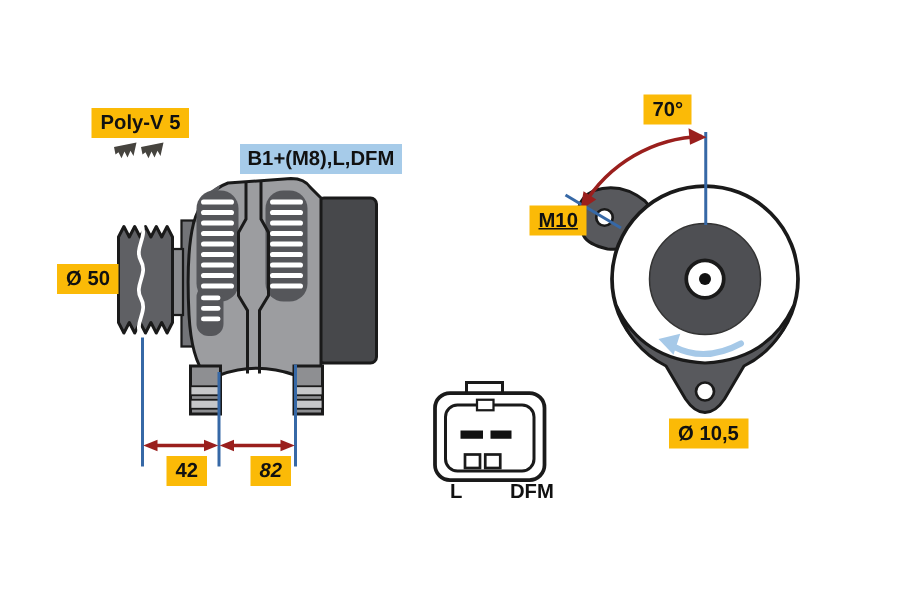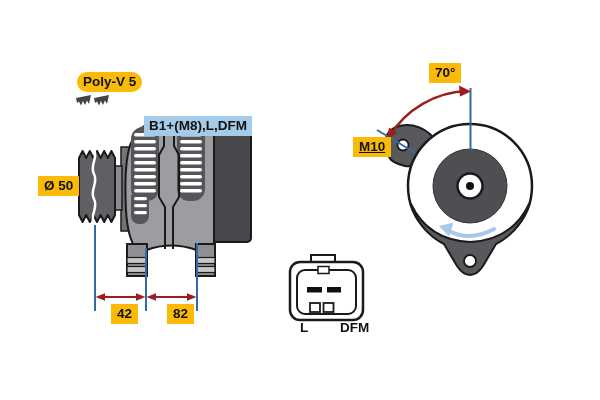--- a/index.html
+++ b/index.html
@@ -144,22 +144,23 @@
       <rect x="310" y="303" width="10" height="9" fill="#ffffff" stroke="#1a1a1a" stroke-width="1.8"></rect>
       <rect x="323.5" y="303" width="10" height="9" fill="#ffffff" stroke="#1a1a1a" stroke-width="1.8"></rect>
     </g>
 
     <g fill="#46443F">
       <path d="M76,98 L91,95 L89,104 L87,100.5 L85,105 L83,101 L81,105.5 L79,101.5 L77,103 Z"></path>
       <path d="M94,98 L109,95 L107,104 L105,100.5 L103,105 L101,101 L99,105.5 L97,101.5 L95,103 Z"></path>
     </g>
   </svg>
 
-  <div class="label-yellow" style="left:77px;top:72px;border-radius:10px;">Poly-V 5</div>
-  <div class="label-blue" style="left:144px;top:96px;margin-top:20px;">B1+(M8),L,DFM</div>
+  <div class="label-yellow" style="left:61px;top:72px;">Poly-V 5</div>
+  <div class="label-blue" style="left:160px;top:96px;">B1+(M8),L,DFM</div>
   <div class="label-yellow" style="left:38px;top:176px;">Ø 50</div>
   <div class="label-yellow" style="left:111px;top:304px;">42</div>
-  <div class="label-yellow" style="left:167px;top:304px;">82</div>
+  <div class="label-yellow" style="left:167px;top:304px;font-style:italic;">82</div>
   <div class="label-yellow" style="left:429px;top:63px;">70°</div>
   <div class="label-yellow" style="left:353px;top:137px;text-decoration:underline;">M10</div>
+  <div class="label-yellow" style="left:446px;top:279px;">Ø 10,5</div>
   <div class="plain-label" style="left:300px;top:321px;">L</div>
   <div class="plain-label" style="left:326px;top:321px;padding-left:14px;">DFM</div>
 </div>
 
 </body></html>

